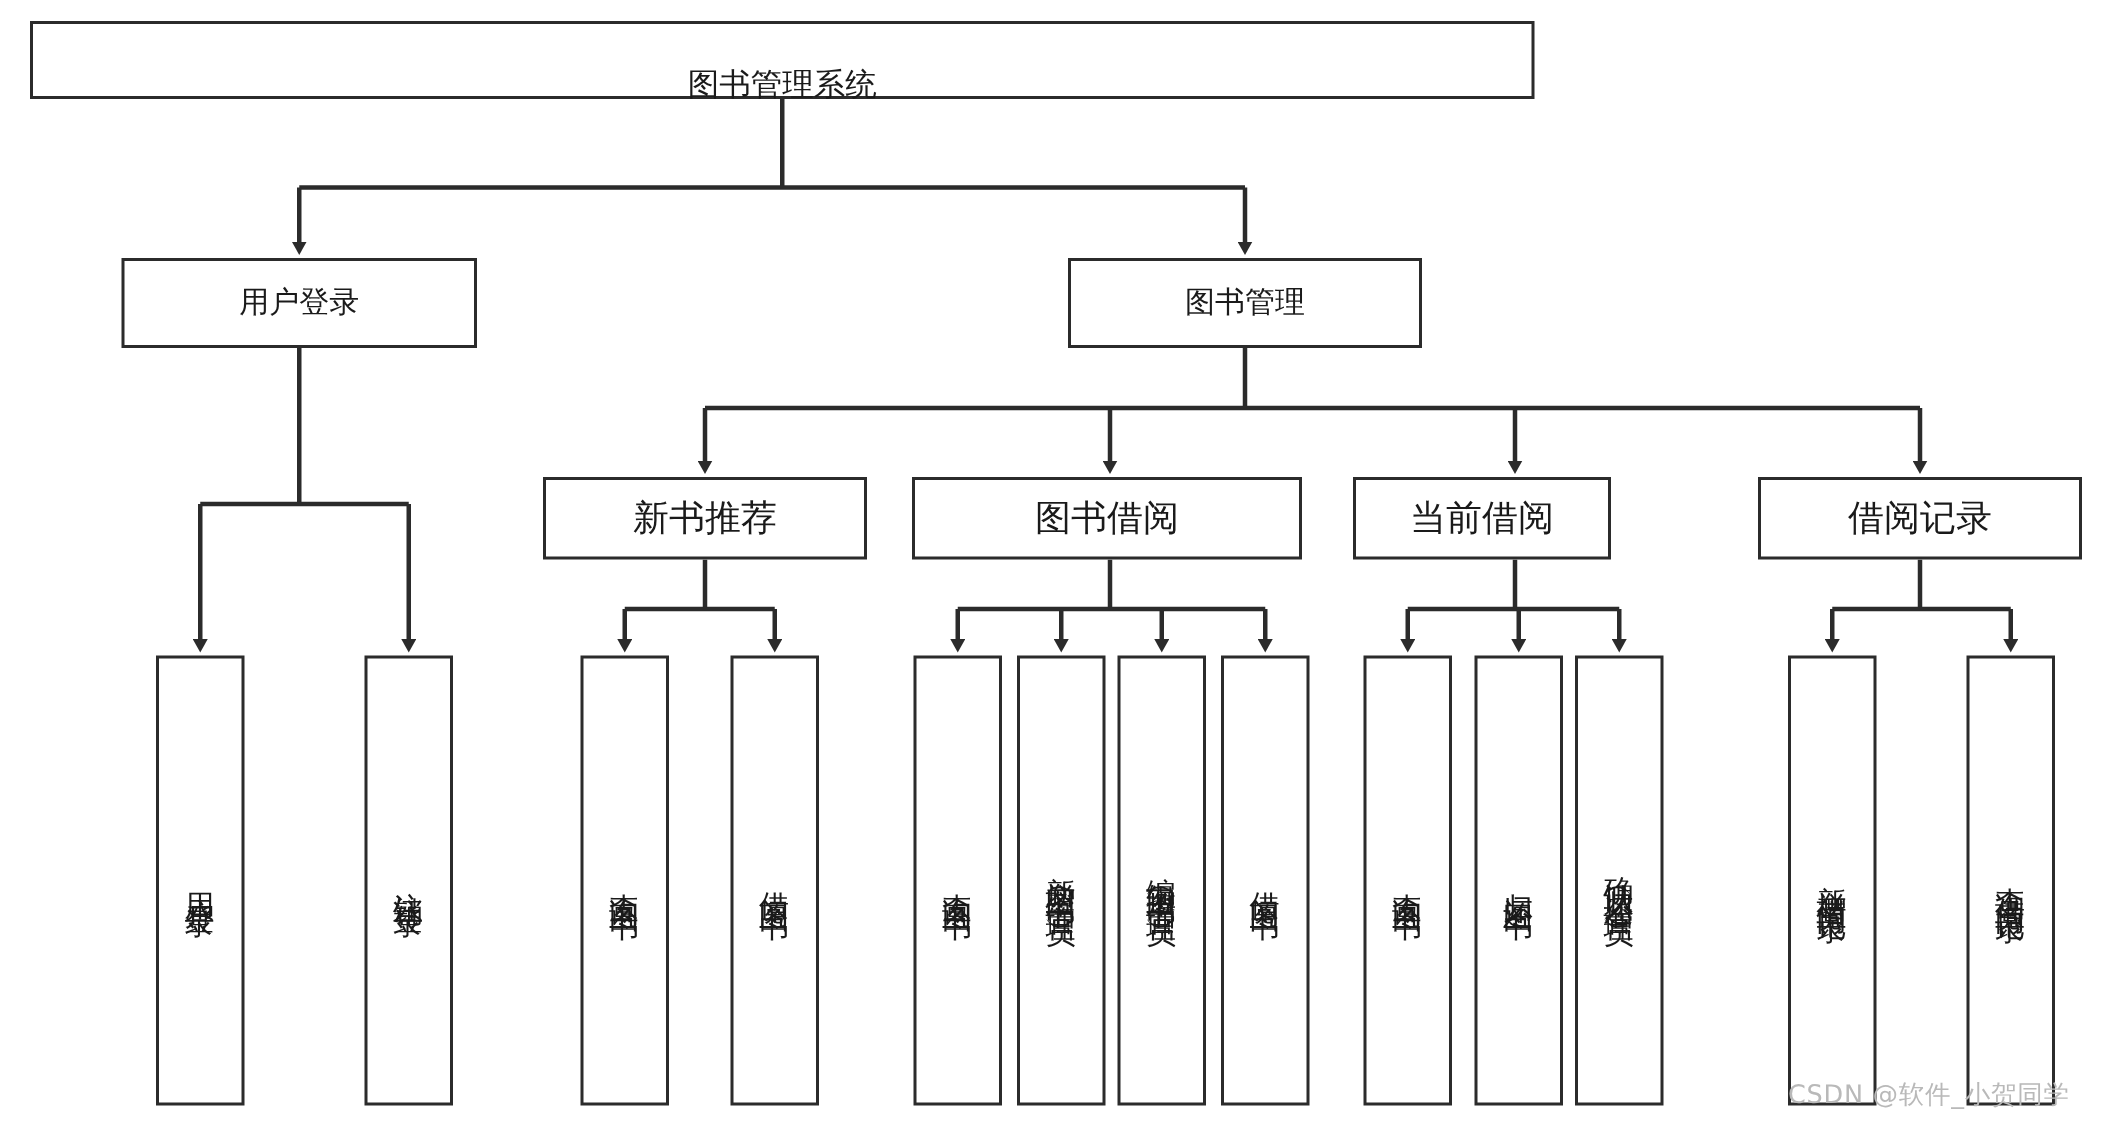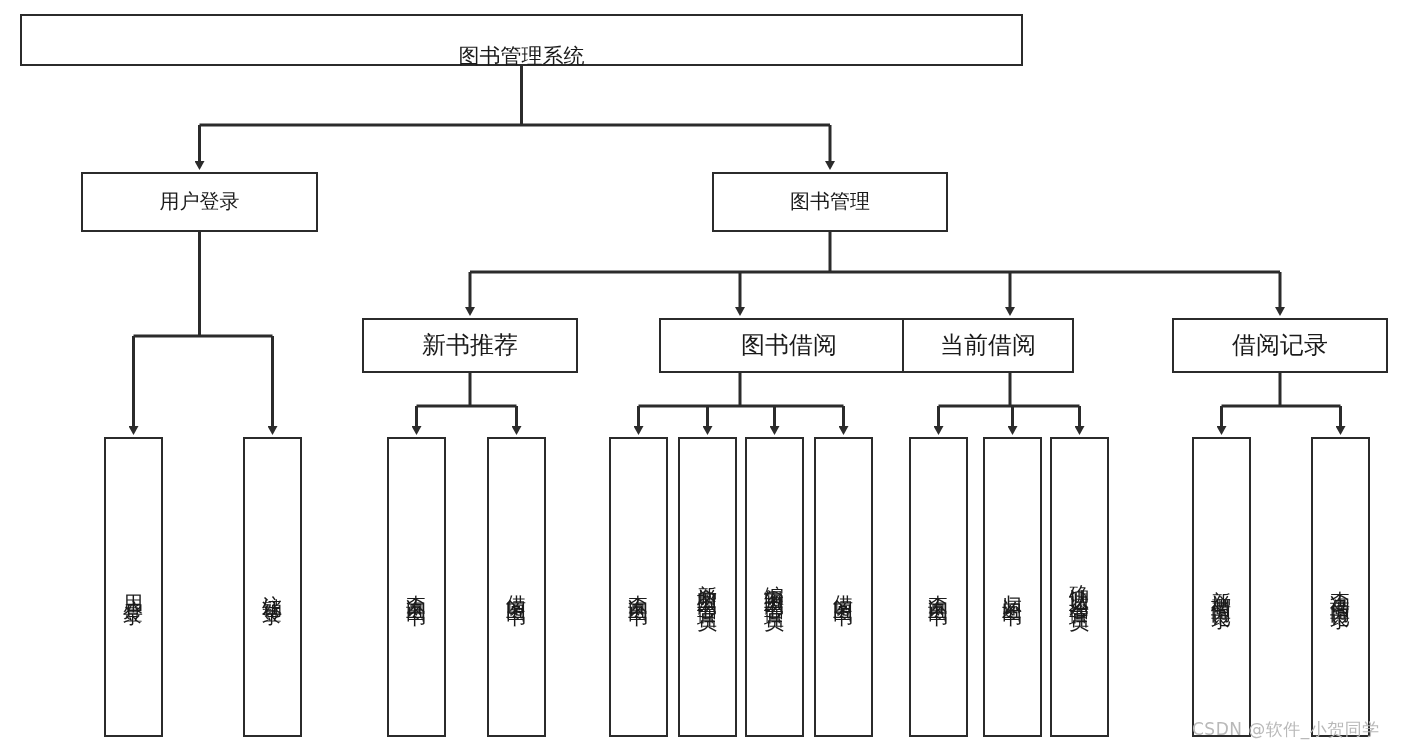--- a/index.html
+++ b/index.html
@@ -120,21 +120,21 @@
   <div class="node node-l2" style="left: 81px; top: 172px; width: 237px; height: 60px;">
     <span class="label">用户登录</span>
   </div>
   <div class="node node-l2" style="left: 712px; top: 172px; width: 236px; height: 60px;">
     <span class="label">图书管理</span>
   </div>
 
   <div class="node node-l3" style="left: 362px; top: 318px; width: 216px; height: 55px;">
     <span class="label">新书推荐</span>
   </div>
-  <div class="node node-l3" style="left: 659px; top: 318px; width: 260px; height: 55px;">
+  <div class="node node-l3" style="left: 608px; top: 318px; width: 260px; height: 55px;">
     <span class="label">图书借阅</span>
   </div>
   <div class="node node-l3" style="left: 902px; top: 318px; width: 172px; height: 55px;">
     <span class="label">当前借阅</span>
   </div>
   <div class="node node-l3" style="left: 1172px; top: 318px; width: 216px; height: 55px;">
     <span class="label">借阅记录</span>
   </div>
 
   <div class="node node-leaf" style="left: 104px; top: 437px; width: 59px; height: 300px;">

